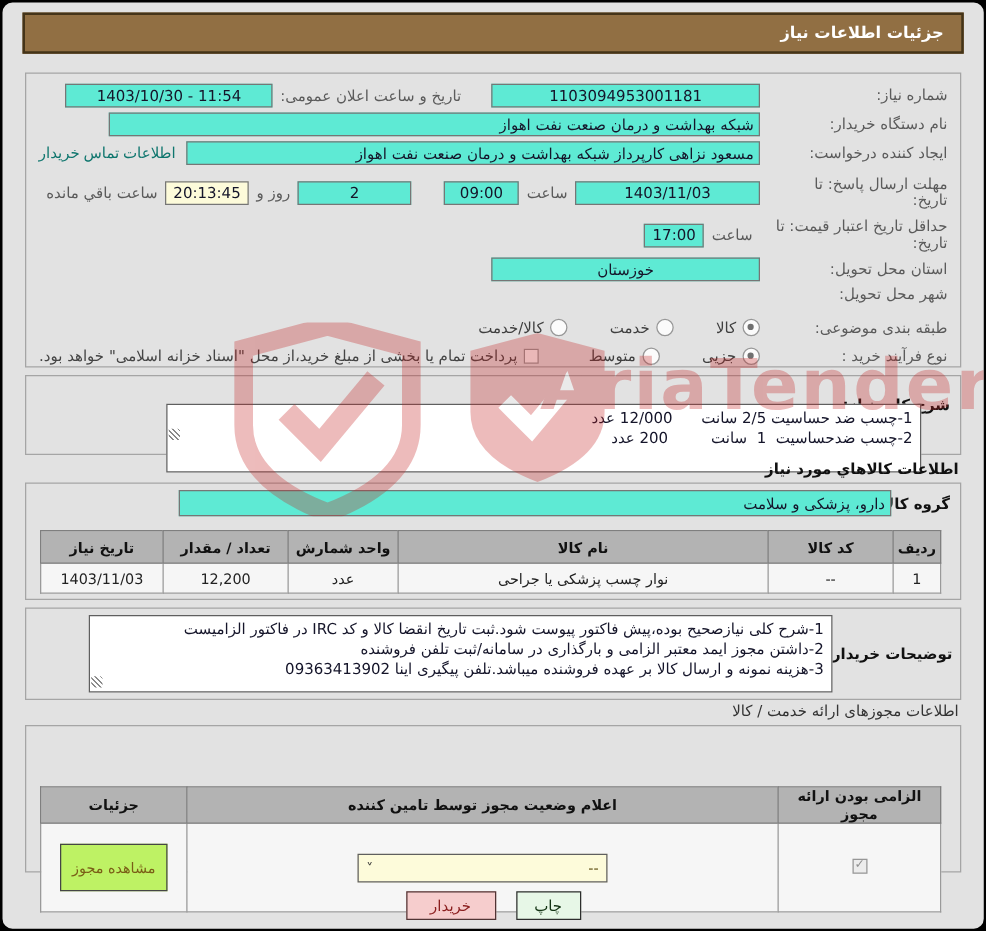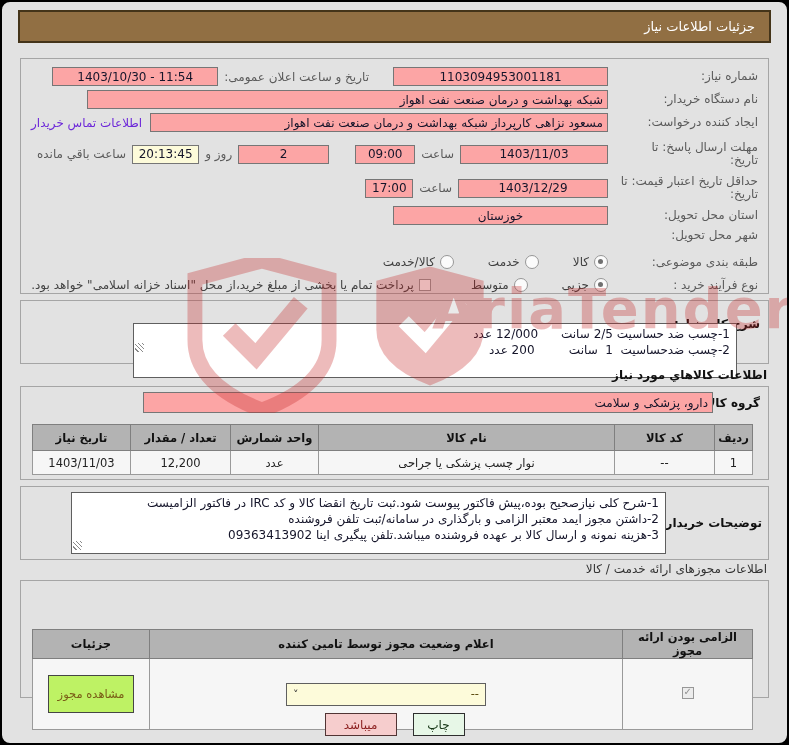--- a/index.html
+++ b/index.html
@@ -4,40 +4,40 @@
 <style>
   html,body{margin:0;padding:0;background:#000;}
   #page{
     position:relative;width:789px;height:745px;box-sizing:border-box;
     background:#e2e2e2;border:2px solid #000;border-radius:10px;overflow:hidden;
     font-family:"DejaVu Sans",sans-serif;font-size:12px;color:#222;
   }
   .titlebar{
     position:absolute;top:8px;right:16px;left:16px;height:33px;
     background:#916f43;border:2px solid #443419;box-sizing:border-box;
-    color:#fff;font-weight:normal;font-size:13px;line-height:29px;padding-right:14px;
+    color:#fff;font-weight:bold;font-size:13px;line-height:29px;padding-right:14px;
   }
   .groupbox{position:absolute;right:18px;left:18px;border:1px solid #a5a5a5;box-sizing:border-box;}
   .boxA{top:56px;height:236px;}
   .boxB{top:298px;height:64px;}
   .boxC{top:384px;height:94px;}
   .boxD{top:484px;height:74px;}
   .boxE{top:578px;height:118px;}
   .frow{position:absolute;right:10px;left:10px;display:flex;align-items:center;}
   .flabel{width:150px;flex:0 0 150px;color:#5b5b5b;line-height:13px;}
   .flabel .l2{display:block;}
   .smalllbl{color:#5b5b5b;margin:0 6px;white-space:nowrap;}
   .inp{
-    height:19px;box-sizing:border-box;background:#fca5a5;border:1px solid #767676;
+    height:19px;box-sizing:border-box;background:#5eead4;border:1px solid #767676;
     font-family:"DejaVu Sans",sans-serif;font-size:12px;color:#15152a;
     display:flex;align-items:center;padding:0 4px;overflow:hidden;white-space:nowrap;
   }
   .center{justify-content:center;}
   .yellow{background:#fdfbda;}
-  .link{color:#6d28d9;margin-right:8px;cursor:pointer;white-space:nowrap;}
+  .link{color:#0f766e;margin-right:8px;cursor:pointer;white-space:nowrap;font-family:Liberation Serif, serif;}
   .radio{width:12px;height:12px;border-radius:50%;border:1px solid #979797;background:#fbfbfb;
     display:inline-block;position:relative;flex:0 0 12px;}
   .radio.sel::after{content:"";position:absolute;top:3px;left:3px;width:5px;height:5px;border-radius:50%;background:#707070;}
   .chk{width:12px;height:12px;border:1px solid #979797;background:#fbfbfb;display:inline-block;
     position:relative;flex:0 0 12px;box-sizing:border-box;}
   .chk.checked{background:#ececec;}
   .chk.checked::after{content:"✓";position:absolute;top:-2px;left:1px;font-size:10px;color:#8f8f8f;}
   .optlbl{color:#3f3f3f;margin:0 5px 0 0;white-space:nowrap;}
   .optgap{width:34px;flex:0 0 34px;}
   .boldlbl{font-weight:bold;color:#111;}
@@ -111,21 +111,20 @@
       <div class="smalllbl">روز و</div>
       <div class="inp center yellow" style="width:68px;">20:13:45</div>
       <div class="smalllbl">ساعت باقي مانده</div>
     </div>
 
     <div class="frow" style="top:114px;height:30px;">
       <div class="flabel">
         <span>حداقل تاریخ اعتبار قیمت: تا</span>
         <span class="l2">تاریخ:</span>
       </div>
-      <div class="inp center" style="width:150px;">1403/12/29</div>
       <div class="smalllbl">ساعت</div>
       <div class="inp center" style="width:48px;">17:00</div>
     </div>
 
     <div class="frow" style="top:147px;">
       <div class="flabel">استان محل تحویل:</div>
       <div class="inp center" style="width:215px;">خوزستان</div>
     </div>
 
     <div class="frow" style="top:170px;">
@@ -235,21 +234,21 @@
         <td>
           <div class="btn btn-license">مشاهده مجوز</div>
         </td>
       </tr>
     </tbody>
       </table>
   </div>
 
   <div class="btnrow">
     <div class="btn btn-print">چاپ</div>
-    <div class="btn btn-back">میباشد</div>
+    <div class="btn btn-back">خریدار</div>
   </div>
 
   <div class="watermark">
     <svg class="wm-shield" style="left:185px;top:8px;" width="150" height="155" viewBox="0 0 100 104">
       <path d="M50 2 L95 14 L95 55 Q95 85 50 102 Q5 85 5 55 L5 14 Z" fill="none" stroke="#c42222" stroke-width="10"></path>
       <path d="M28 48 L46 66 L76 30" fill="none" stroke="#c42222" stroke-width="12"></path>
     </svg>
     <svg class="wm-shield" style="left:368px;top:14px;" width="120" height="124" viewBox="0 0 100 104">
       <path d="M50 2 L95 14 L95 55 Q95 85 50 102 Q5 85 5 55 L5 14 Z" fill="#c42222"></path>
       <path d="M28 48 L46 66 L76 30" fill="none" stroke="#ffffff" stroke-width="12"></path>

